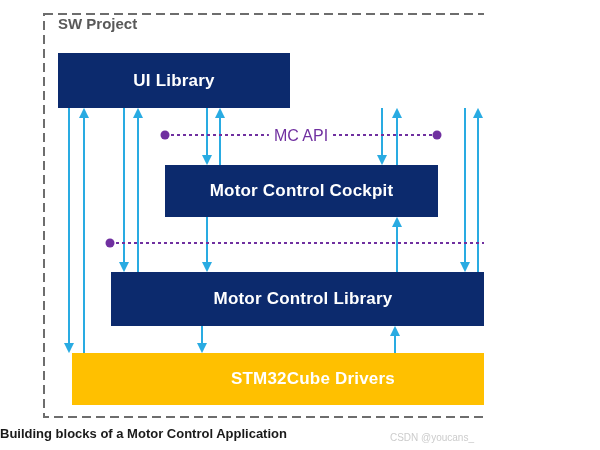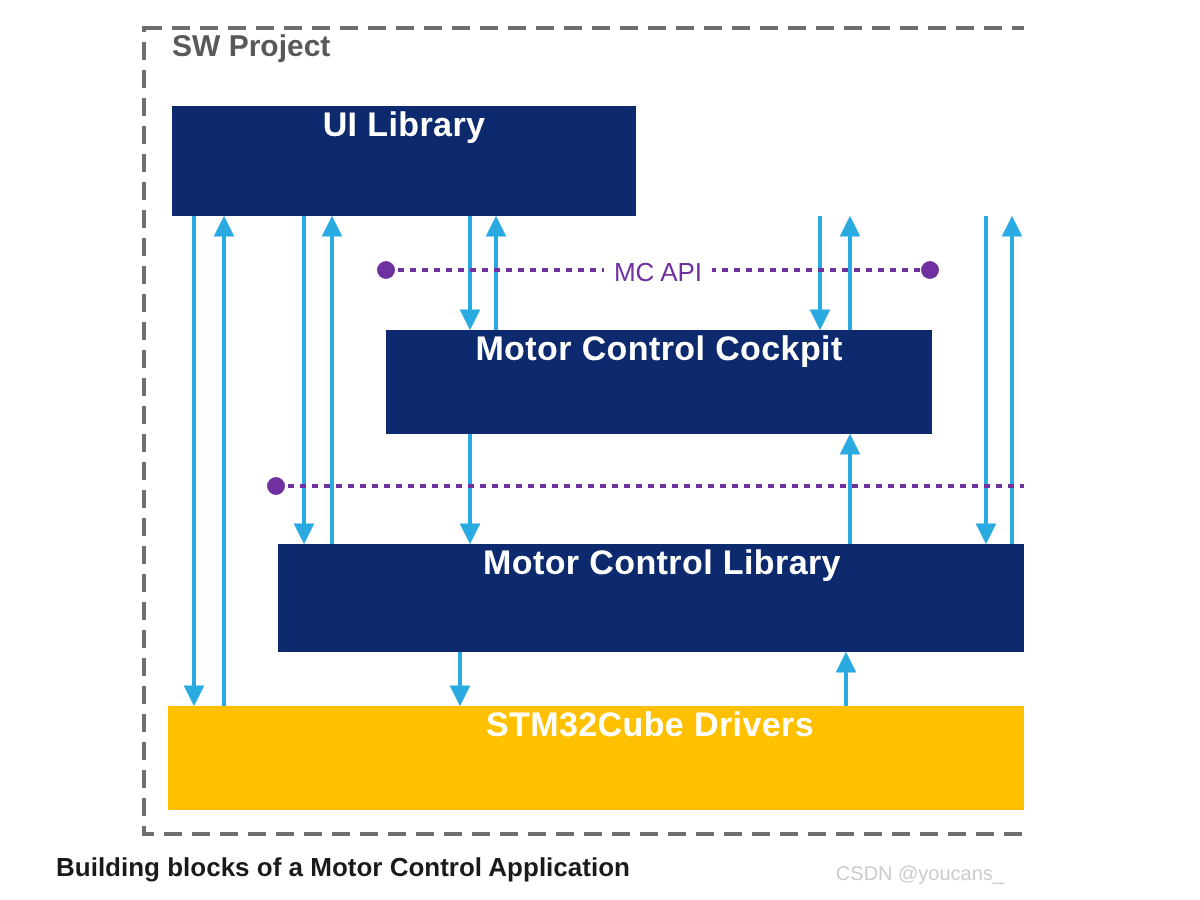--- a/index.html
+++ b/index.html
@@ -1,36 +1,35 @@
 <!DOCTYPE html>
 <html><head>
 <meta charset="utf-8">
 <style>
   html,body{margin:0;padding:0;background:#ffffff;}
   .stage{
     position:relative;width:484px;height:450px;background:#ffffff;overflow:hidden;
     font-family:"Liberation Sans", sans-serif;
-    margin-left:28px;
   }
   .arrow-layer{position:absolute;left:0;top:0;width:600px;height:450px;pointer-events:none;}
   .frame-label{
     position:absolute;left:58px;top:15px;font-size:15px;font-weight:bold;color:#595959;
   }
   .box{
-    position:absolute;display:flex;justify-content:center;
+    position:absolute;display:flex;align-items:center;justify-content:center;
     color:#ffffff;font-weight:bold;font-size:17px;letter-spacing:0.2px;
   }
   .box-ui       {left:58px;  top:53px;  width:232px; height:55px; background:#0c2a6d;}
   .box-app      {left:313px; top:53px;  width:234px; height:55px; background:#107a3d;}
   .box-cockpit  {left:165px; top:165px; width:273px; height:52px; background:#0c2a6d;}
   .box-library  {left:111px; top:272px; width:384px; height:54px; background:#0c2a6d;}
-  .box-drivers  {left:56px;  top:353px; width:482px; height:52px; background:#ffc000;}
+  .box-drivers  {left:72px;  top:353px; width:482px; height:52px; background:#ffc000;}
   .api-label{
     position:absolute;transform:translate(-50%,-50%);background:#ffffff;
-    color:#7030a0;font-size:13px;padding:0 5px;white-space:nowrap;
+    color:#7030a0;font-size:16px;padding:0 5px;white-space:nowrap;
   }
   .api-label-mc   {left:301px;top:136px;}
   .api-label-low  {left:301px;top:244px;}
   .caption{
     position:absolute;left:0;top:426px;width:600px;text-align:left;
     font-size:13px;font-weight:bold;color:#1a1a1a;
   }
   .watermark{
     position:absolute;right:10px;top:432px;font-size:10px;color:#cccccc;text-align:right;
   }

